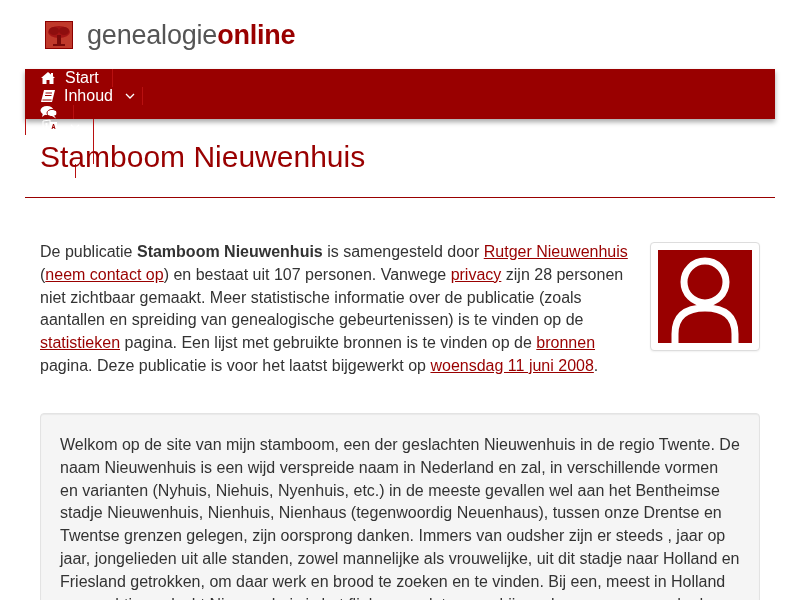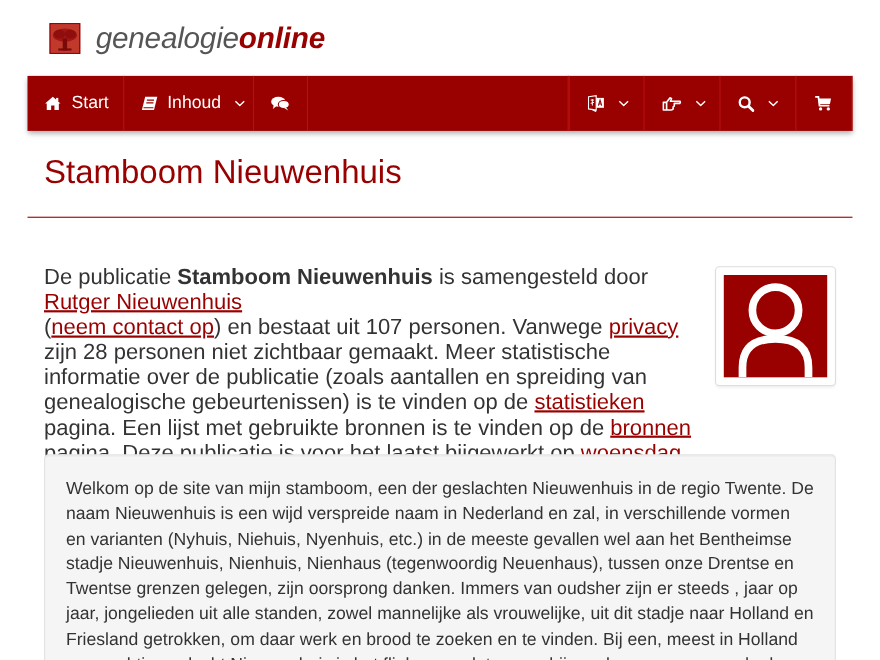--- a/index.html
+++ b/index.html
@@ -3,26 +3,26 @@
   <meta charset="utf-8">
   <style>
     * { box-sizing: border-box; margin: 0; padding: 0; }
     html, body { width: 800px; height: 600px; overflow: hidden; background: #ffffff; }
     body { font-family: "Liberation Sans", sans-serif; color: #333333; position: relative; }
 
     
     .brand { position: absolute; left: 45px; top: 18px; height: 34px; display: flex; align-items: center; text-decoration: none; }
     .brand-logo { width: 28px; height: 28px; border: 1px solid #8b0000; background: #c73a3a; position: relative; overflow: hidden; }
     .brand-logo svg { display: block; }
-    .brand-text { margin-left: 14px; font-size: 27px; color: #555555; letter-spacing: -0.2px; font-style: italic; }
+    .brand-text { margin-left: 14px; font-size: 27px; color: #555555; letter-spacing: -0.2px; }
     .brand-text b { color: #990000; font-weight: bold; }
 
     
     .navbar { position: absolute; left: 25px; top: 69px; width: 750px; height: 50px; background: #990000;
-      box-shadow: 0 3px 5px rgba(0,0,0,0.35); display: flex; }
+      box-shadow: 0 3px 5px rgba(0,0,0,0.35); display: flex; flex-direction: column; }
     .nav-item { height: 50px; display: flex; align-items: center; color: #ffffff; font-size: 16px;
       border-right: 1px solid #b81010; cursor: pointer; }
     .nav-item .ico { display: inline-flex; align-items: center; justify-content: center; }
     .nav-item .caret { margin-left: 12px; display: inline-flex; }
     .nav-spacer { flex: 1; border-right: 1px solid #b81010; }
     .nav-start { width: 88px; padding-left: 15px; }
     .nav-start .ico { margin-right: 9px; }
     .nav-inhoud { width: 118px; padding-left: 15px; }
     .nav-inhoud .ico { margin-right: 8px; }
     .nav-chat { width: 49px; padding-left: 15px; }
@@ -31,21 +31,21 @@
     .nav-search { width: 69px; padding-left: 16px; }
     .nav-cart { width: 51px; padding-left: 17px; }
     .nav-login { width: 147px; padding-left: 17px; border-right: none; }
     .nav-login .ico { margin-right: 8px; }
 
     
     .page-title { position: absolute; left: 40px; top: 140px; font-size: 30px; color: #990000; font-weight: normal; }
     .title-rule { position: absolute; left: 25px; top: 197px; width: 750px; height: 1px; background: #990000; }
 
     
-    .intro { position: absolute; left: 40px; top: 241px; width: 600px; font-size: 20px; line-height: 22.8px; color: #333333; }
+    .intro { position: absolute; left: 40px; top: 241px; width: 600px; font-size: 16px; line-height: 22.8px; color: #333333; }
     .intro a { color: #990000; text-decoration: underline; }
     .intro b { font-weight: bold; }
 
     .avatar-thumb { position: absolute; left: 650px; top: 242px; width: 110px; height: 109px; border: 1px solid #dddddd;
       border-radius: 4px; background: #ffffff; padding: 7px; box-shadow: 0 1px 2px rgba(0,0,0,0.06); }
     .avatar-thumb .inner { width: 94px; height: 93px; background: #990000; overflow: hidden; }
 
     
     .well { position: absolute; left: 40px; top: 413px; width: 720px; height: 200px; background: #f5f5f5;
       border: 1px solid #e3e3e3; border-radius: 4px; box-shadow: inset 0 1px 1px rgba(0,0,0,0.05); padding: 20px 19px; }

